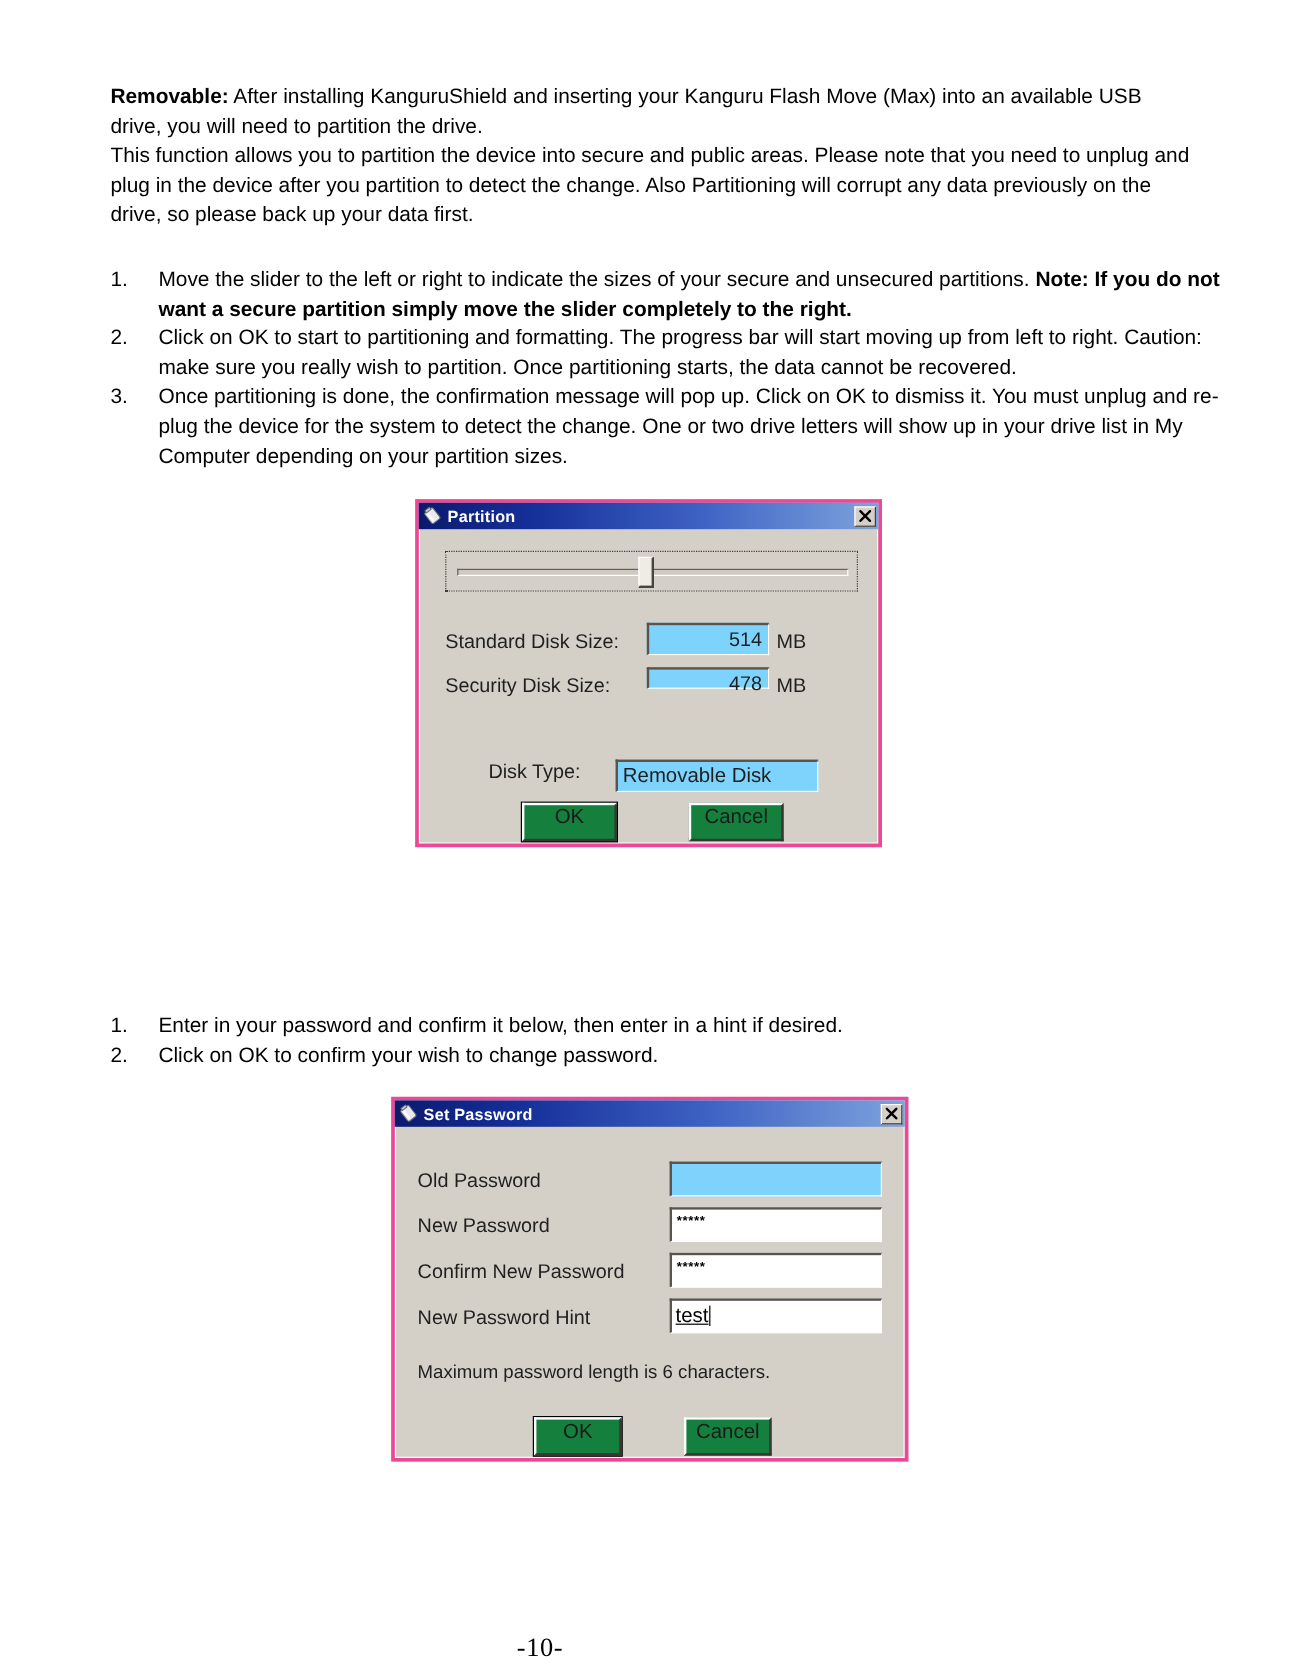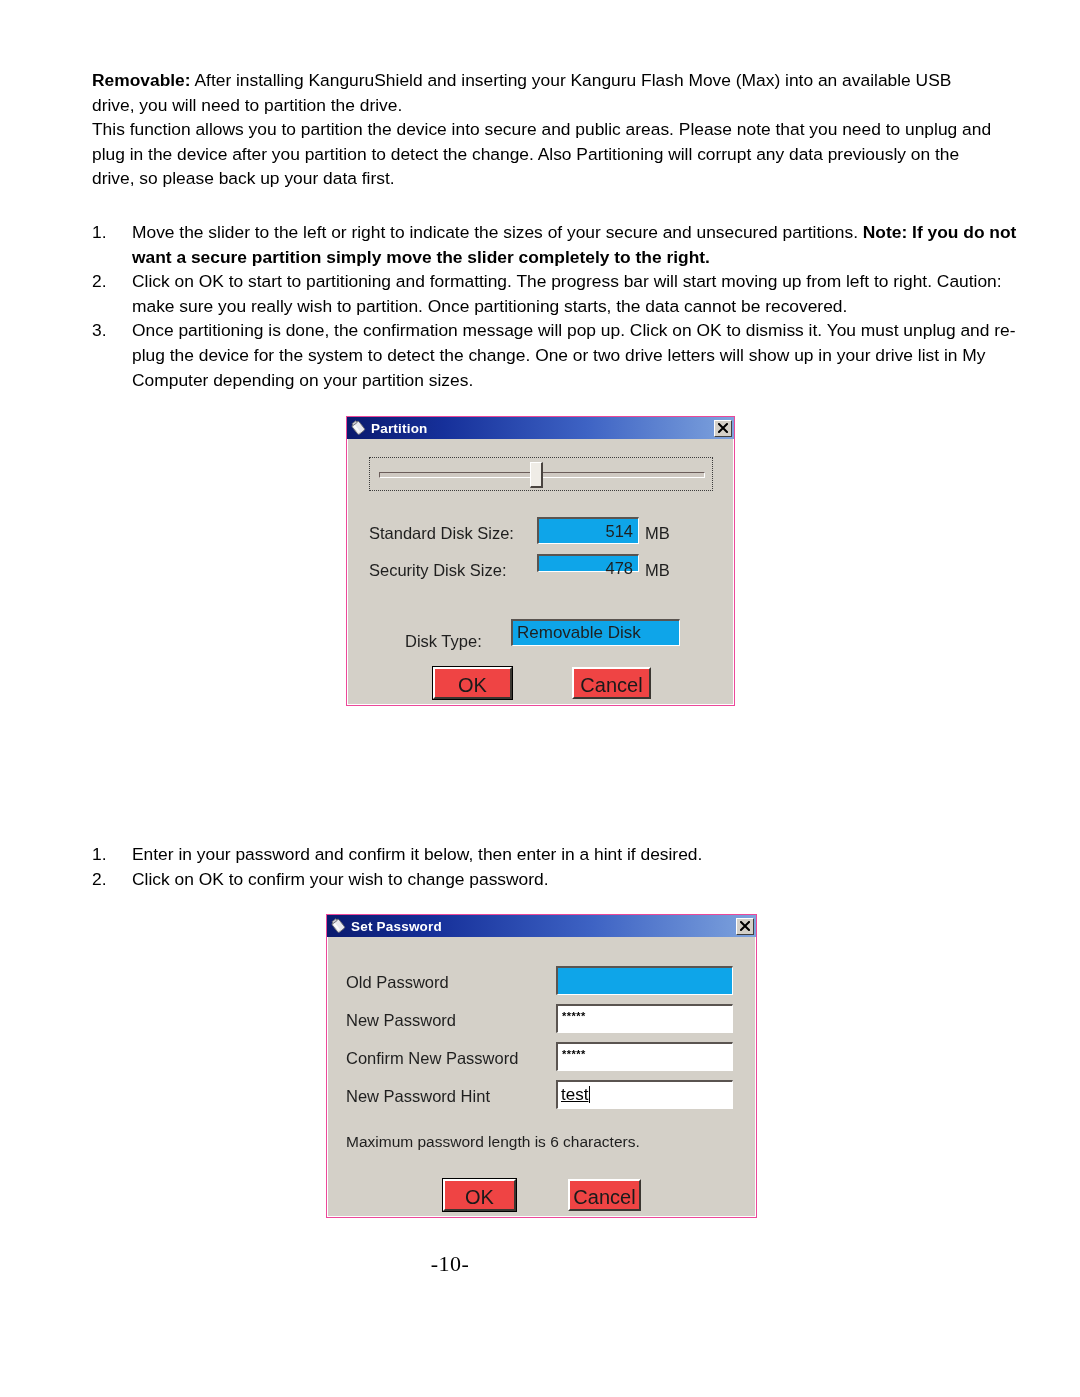--- a/index.html
+++ b/index.html
@@ -57,33 +57,33 @@
     text-align: left;
   }
   .list-partition { top: 220px; }
   .list-setpw { top: 842px; }
   .strongline { font-weight: bold; }
 
   
   .page-number {
     position: absolute;
     left: 0;
-    top: 1251px;
+    top: 1360px;
     width: 900px;
     text-align: center;
     font-family: "Liberation Serif", serif;
     font-size: 22px;
     letter-spacing: 0.5px;
   }
 
   
   .win-dialog {
     position: absolute;
     background: #d4d0c8;
-    border: 1px solid #ec4899;
+    border: 3px solid #ec4899;
     box-shadow: 0 0 0 1px #ffffff inset;
     font-family: "Liberation Sans", sans-serif;
     box-sizing: border-box;
   }
   .win-titlebar {
     height: 22px;
     background: linear-gradient(to right, #0a1a6e 0%, #16309a 25%, #3e63c4 62%, #7ea3dd 100%);
     display: flex;
     align-items: center;
     padding: 0 2px 0 3px;
@@ -128,36 +128,36 @@
     height: calc(100% - 22px);
   }
 
   
   .sunken {
     border-top: 2px solid #5a5450;
     border-left: 2px solid #5a5450;
     border-right: 1px solid #ffffff;
     border-bottom: 1px solid #ffffff;
     box-sizing: border-box;
-    background: #0ea5e9;
+    background: #7dd3fc;
   }
   .sunken.white { background: #ffffff; }
 
   
   .win-button {
-    background: #ef4444;
+    background: #15803d;
     border-top: 2px solid #ffffff;
     border-left: 2px solid #ffffff;
     border-right: 2px solid #3a3631;
     border-bottom: 2px solid #3a3631;
     box-sizing: border-box;
     display: flex;
-    align-items: flex-end;
+    align-items: flex-start;
     justify-content: center;
-    font-size: 20px;
+    font-size: 17px;
     color: #1a1a1a;
     cursor: pointer;
   }
   .win-button.default {
     box-shadow: 0 0 0 1px #000000;
   }
 
   .dlg-label {
     position: absolute;
     font-size: 16.5px;
@@ -289,21 +289,21 @@
       </div>
       <span class="dlg-label" style="left:298px; top:85px;">MB</span>
 
       <span class="dlg-label" style="left:22px; top:122px;">Security Disk Size:</span>
       <div class="sunken" style="position:absolute; left:190px; top:115px; width:102px; height:18px;">
         <span style="position:absolute; right:5px; top:3px; font-size:16.5px; color:#1f1f1f;">478</span>
       </div>
       <span class="dlg-label" style="left:298px; top:122px;">MB</span>
 
       <span class="dlg-label" style="left:58px; top:193px;">Disk Type:</span>
-      <div class="sunken" style="position:absolute; left:164px; top:180px; width:169px; height:27px;">
+      <div class="sunken" style="position:absolute; left:164px; top:192px; width:169px; height:27px;">
         <span style="position:absolute; left:4px; top:2px; font-size:17px; color:#1f1f1f;">Removable Disk</span>
       </div>
 
       <div class="win-button default" style="position:absolute; left:86px; top:228px; width:79px; height:32px;">
         <span>OK</span>
       </div>
       <div class="win-button" style="position:absolute; left:225px; top:228px; width:79px; height:32px;">
         <span>Cancel</span>
       </div>
 

